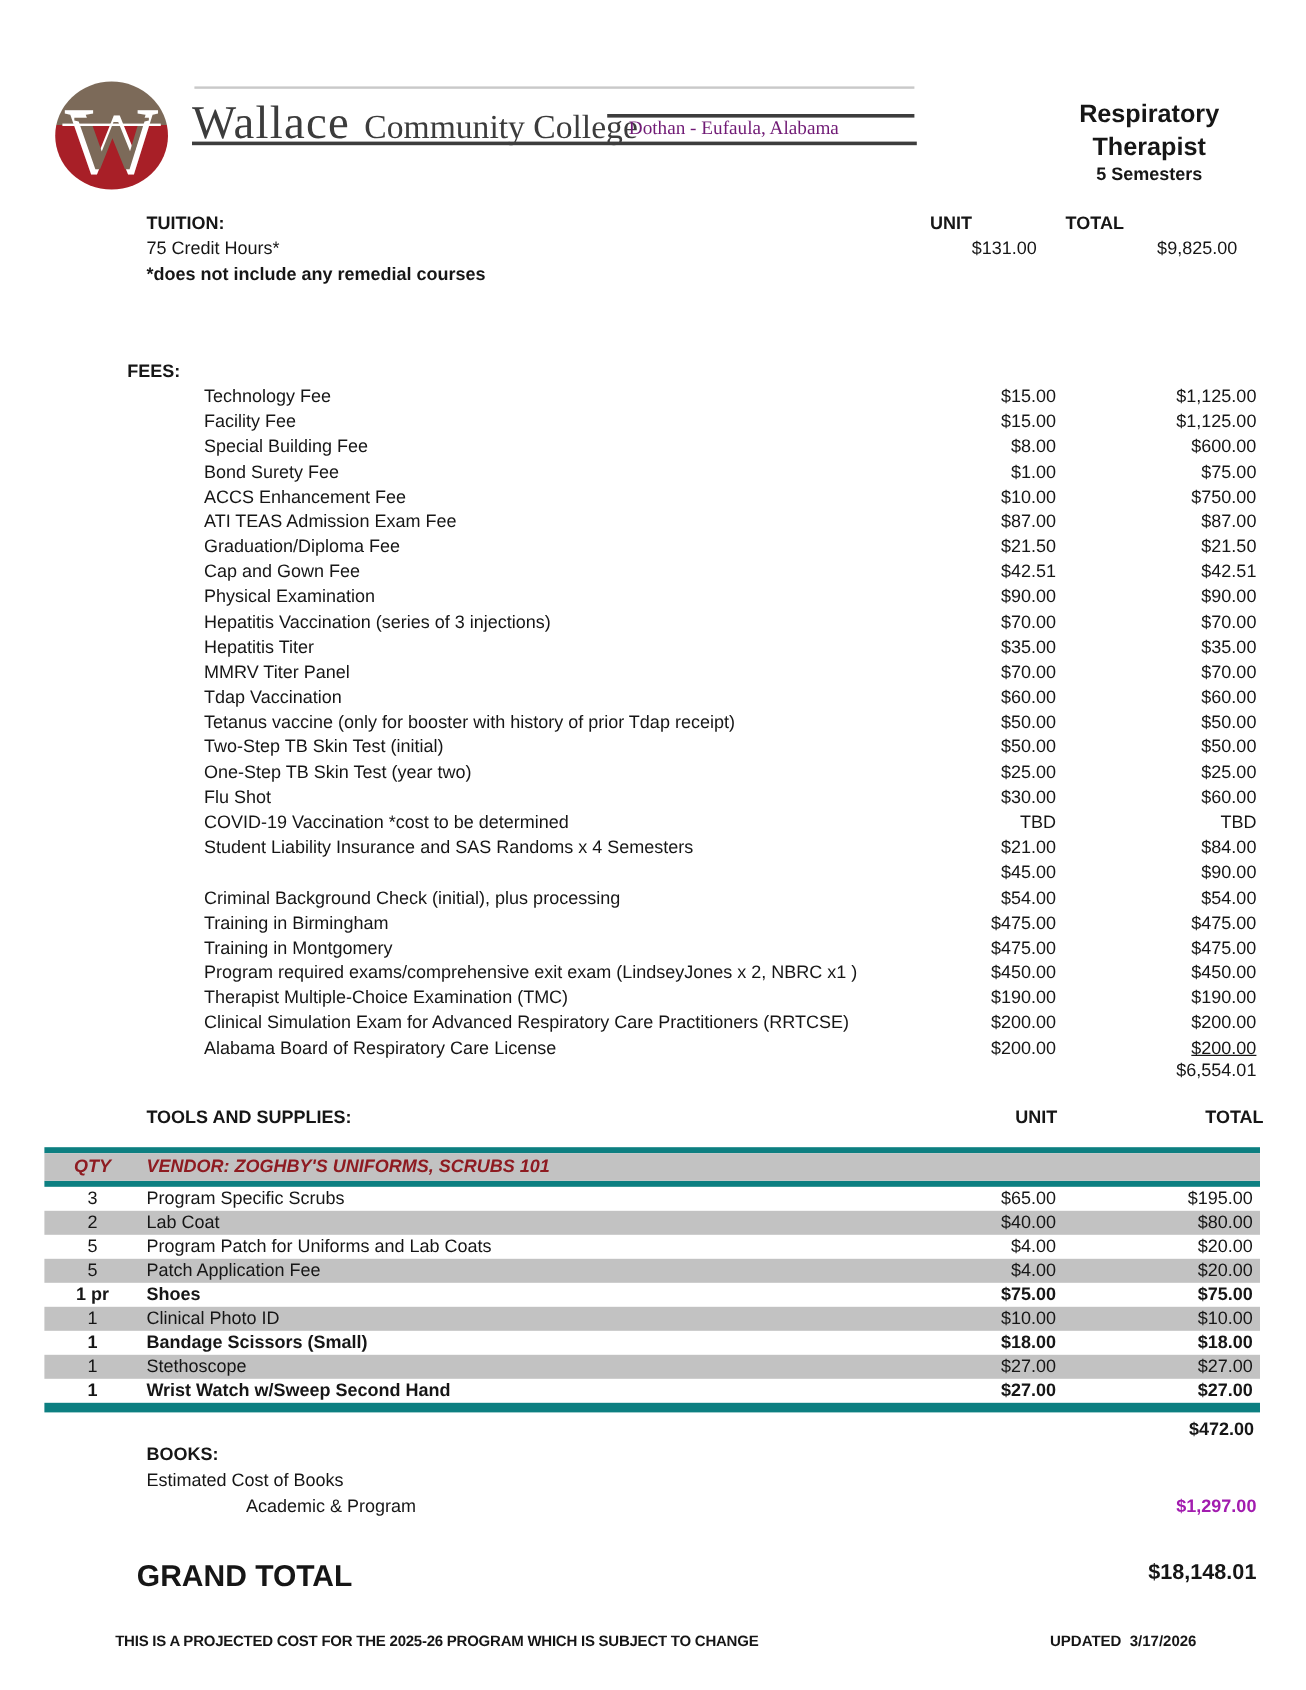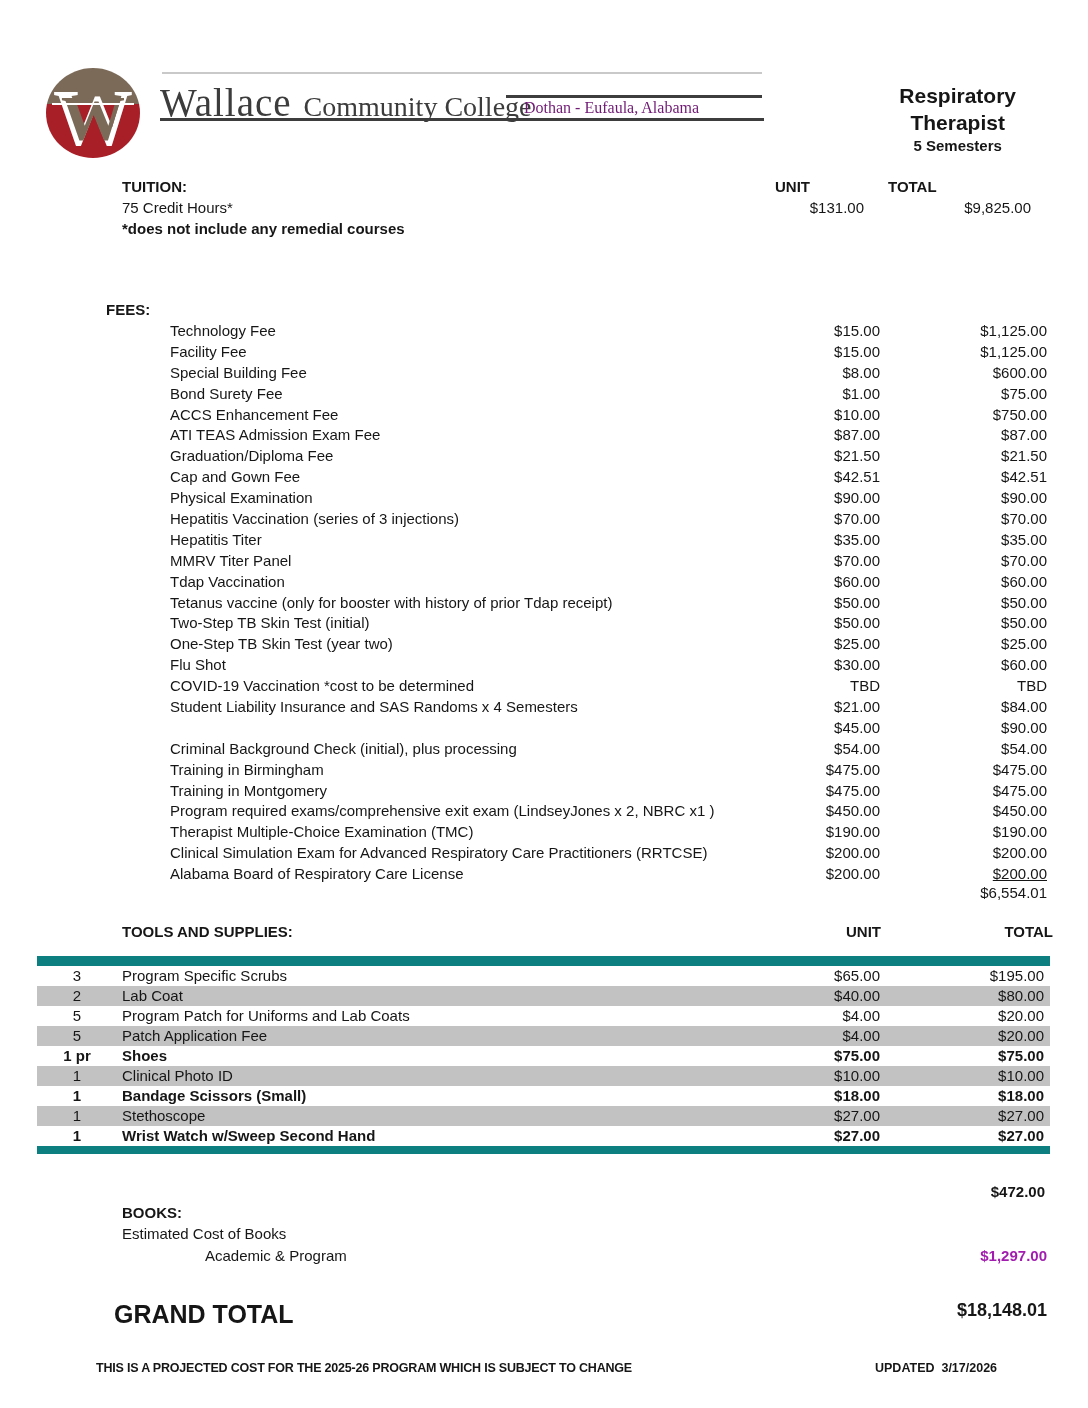--- a/index.html
+++ b/index.html
@@ -274,20 +274,24 @@
       </div>
     </div>
   <div class="abs fs fees-subtotal">$6,554.01</div>
 
   <div class="abs fs b tools-label">TOOLS AND SUPPLIES:</div>
   <div class="abs fs b tools-unit-h">UNIT</div>
   <div class="abs fs b tools-total-h">TOTAL</div>
 
   <div class="tools-table">
     <div class="tt-bar"></div>
+    <div class="tools-head">
+      <span class="qty-h">QTY</span>
+      <span class="vendor-h">VENDOR: ZOGHBY'S UNIFORMS, SCRUBS 101</span>
+    </div>
     <div class="tt-bar"></div>
     <div class="tools-rows">
 
         <div class="tools-row row-even">
           <span class="qty">3</span>
           <span class="tl">Program Specific Scrubs</span>
           <span class="tu">$65.00</span>
           <span class="tt">$195.00</span>
         </div>
 

